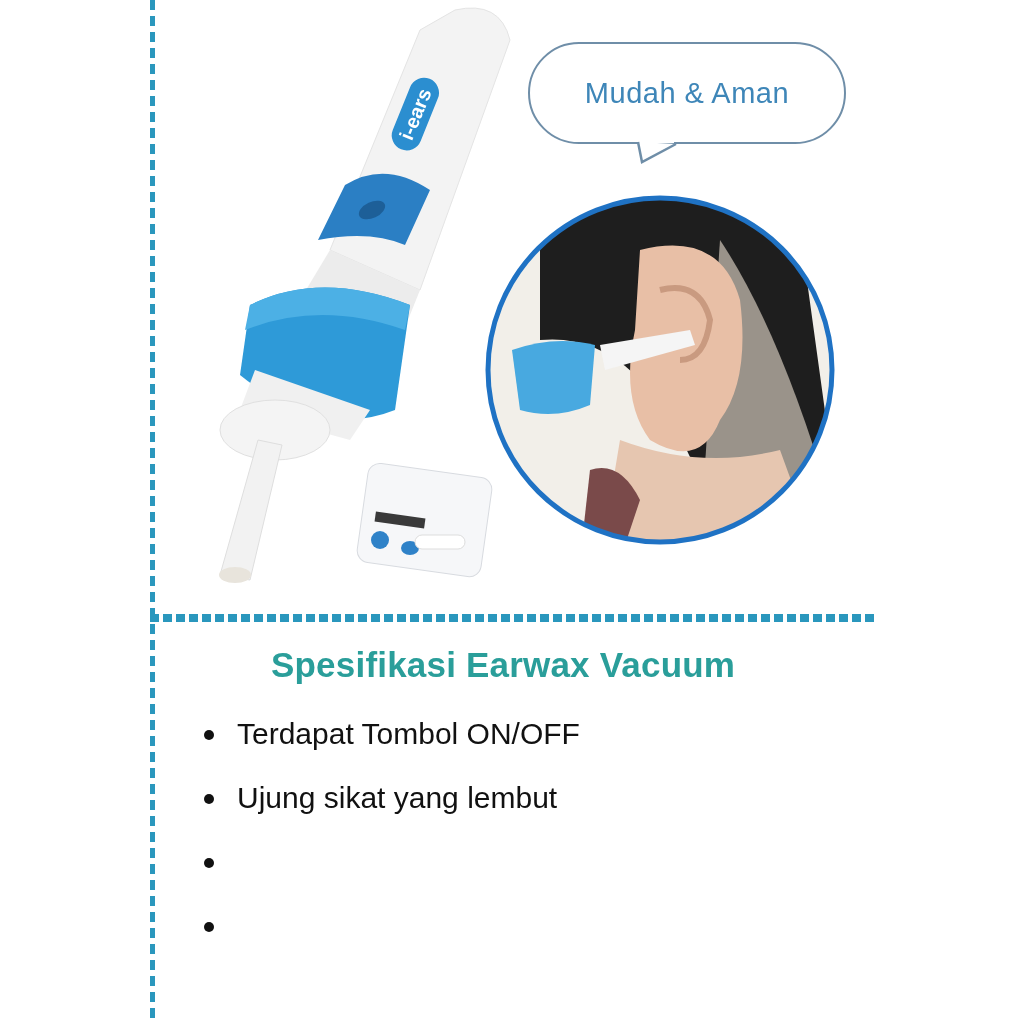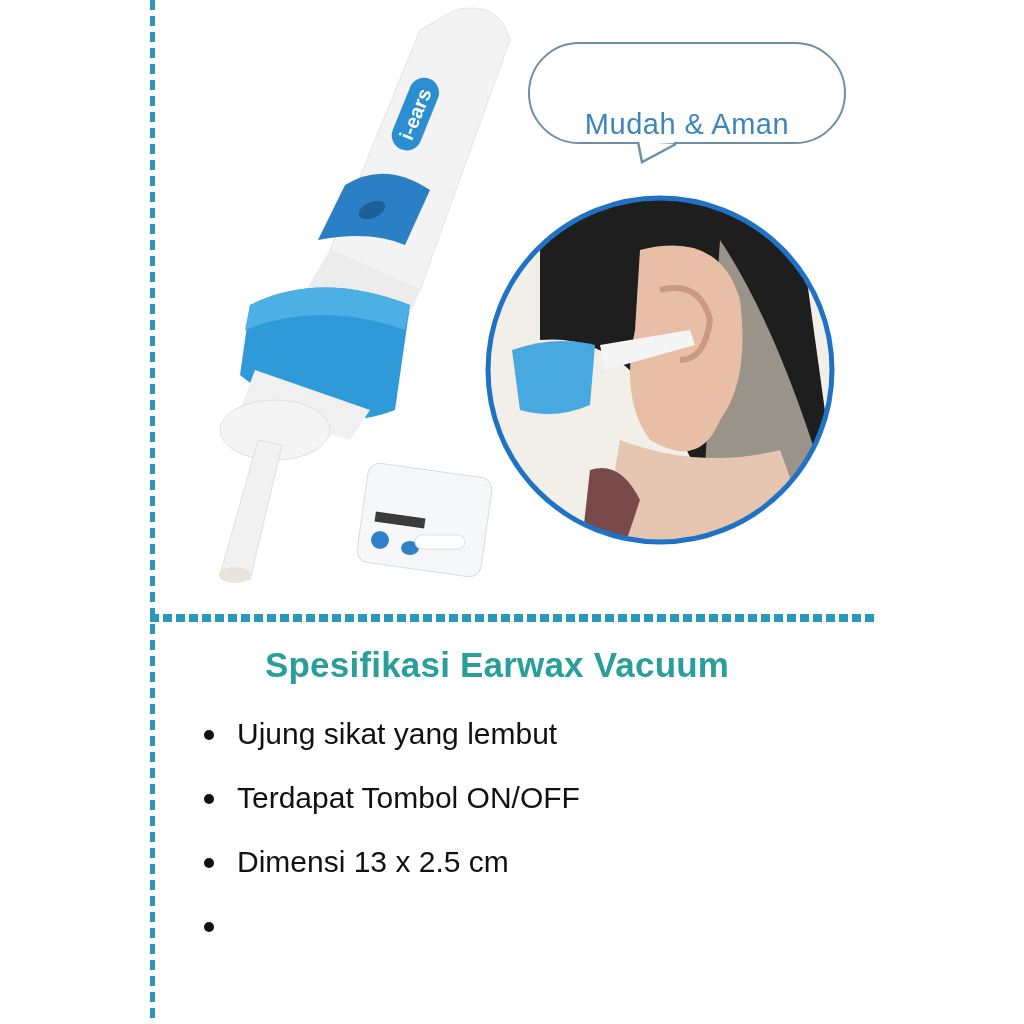--- a/index.html
+++ b/index.html
@@ -7,25 +7,25 @@
 
   .vline { position:absolute; left:150px; top:0; width:5px; height:1024px;
     background: repeating-linear-gradient(to bottom, #2a97bd 0px, #2a97bd 10px, transparent 10px, transparent 16px); }
   .hline { position:absolute; left:150px; top:614px; width:727px; height:8px;
     background: repeating-linear-gradient(to right, #2a97bd 0px, #2a97bd 9px, transparent 9px, transparent 13px); }
 
   .photo { position:absolute; left:160px; top:0; width:720px; height:600px; }
 
   .bubble { position:absolute; left:528px; top:42px; width:318px; height:102px;
     border:2.5px solid #6f8ea8; border-radius:52px; background:#fff; box-sizing:border-box;
-    display:flex; flex-direction:column; align-items:center; justify-content:flex-end; }
+    display:flex; flex-direction:column; align-items:center; justify-content:center; }
   .bubble span { color:#3e86b8; font-size:29px; line-height:36px; letter-spacing:0.5px; }
   .bubble-tail { position:absolute; left:636px; top:138px; }
 
-  .spec-title { position:absolute; left:265px; top:645px; color:#2a9e9a; font-weight:bold; font-size:35px; letter-spacing:0.2px; }
+  .spec-title { position:absolute; left:271px; top:645px; color:#2a9e9a; font-weight:bold; font-size:35px; letter-spacing:0.2px; }
 
   .spec-list { position:absolute; left:200px; top:712px; margin:0; padding:0; list-style:none; }
   .spec-list li { position:relative; height:64px; font-size:30px; color:#111; padding-left:37px; line-height:44px; }
   .spec-list li .dot { position:absolute; left:4px; top:18px; width:10px; height:10px; border-radius:50%; background:#111; }
 </style>
 </head>
 <body>
 
 <div class="vline"></div>
 
@@ -89,17 +89,17 @@
 <svg class="bubble-tail" width="50" height="28">
   <path d="M2 4 L6 24 L40 6" fill="#ffffff" stroke="#6f8ea8" stroke-width="2.5"></path>
   <rect x="4" y="0" width="34" height="5" fill="#ffffff"></rect>
 </svg>
 
 <div class="hline"></div>
 
 <div class="spec-title">Spesifikasi Earwax Vacuum</div>
 
 <ul class="spec-list">
+  <li><span class="dot"></span><span>Terdapat Tombol ON/OFF</span></li>
   <li><span class="dot"></span><span>Ujung sikat yang lembut</span></li>
-  <li><span class="dot"></span><span>Terdapat Tombol ON/OFF</span></li>
-  <li><span class="dot"></span><span>Dimensi 13 x 2.5 cm</span></li>
+  <li><span class="dot"></span></li>
   <li><span class="dot"></span></li>
 </ul>
 
 </body></html>

